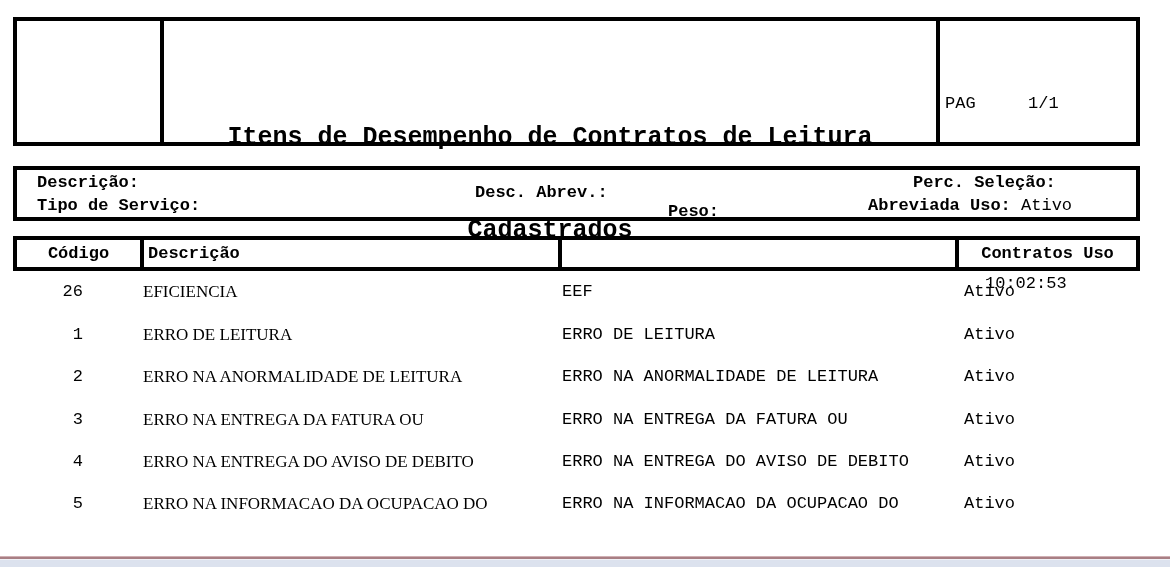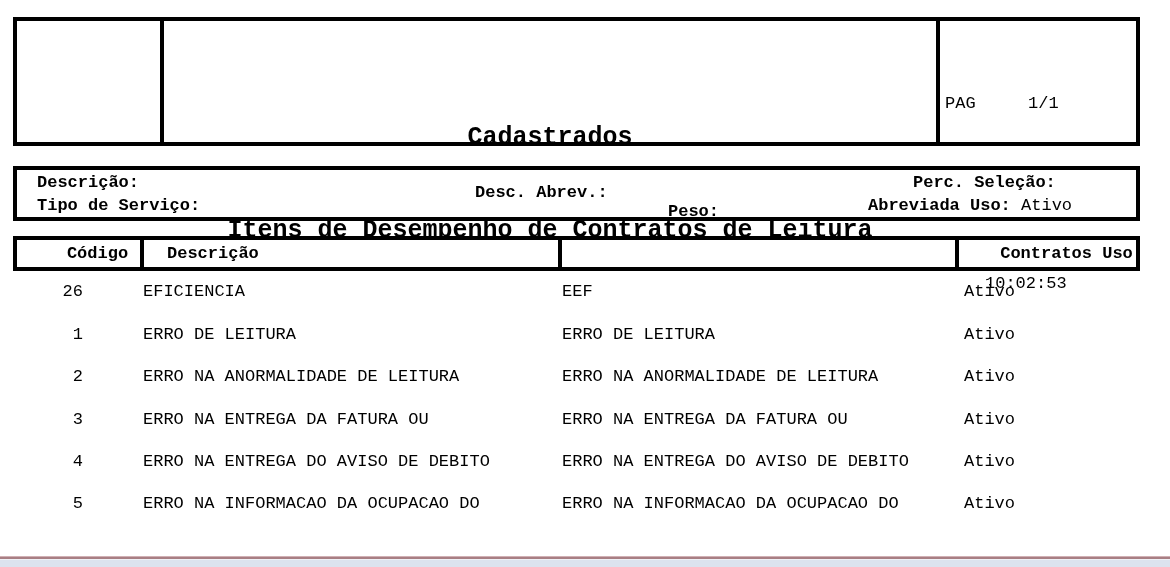--- a/index.html
+++ b/index.html
@@ -28,32 +28,32 @@
   .f-descricao { left:20px;  top:3px;  }
   .f-abrev     { left:458px; top:13px;  }
   .f-perc      { left:896px; top:3px;  }
   .f-tipo      { left:20px;  top:26px; }
   .f-peso      { left:651px; top:32px; }
   .f-indic     { left:851px; top:26px; }
   .f-value { font-weight:normal; }
 
   
   .thead { left:13px; top:236px; width:1127px; height:35px; font-size:17px; font-weight:bold; }
-  .thead .cell { position:absolute; top:0; height:21px; line-height:27px; white-space:pre;margin-left:19px; }
+  .thead .cell { position:absolute; top:0; height:21px; line-height:27px; white-space:pre; }
   .h-cod   { left:0px;   width:123px; text-align:center; }
   .h-desc  { left:131px;text-align:center; }
   .h-abrev { left:550px; }
   .h-ind   { left:942px; width:177px; text-align:center; }
   .hdiv1 { left:123px; } .hdiv2 { left:541px; } .hdiv3 { left:938px; }
 
   
   .trow { position:absolute; left:9px; width:1127px; height:20px; font-size:17px; line-height:20px; white-space:pre; }
   .trow .cell { position:absolute; top:0; }
   .c-cod   { left:0px;   width:74px; text-align:right; }
-  .c-desc  { left:134px; }
+  .c-desc  { left:134px;font-family:Liberation Serif, serif; }
   .c-abrev { left:553px; }
   .c-ind   { left:955px; }
   .r0 { top:282px; } .r1 { top:325px; } .r2 { top:367px; }
   .r3 { top:410px; } .r4 { top:452px; } .r5 { top:494px; }
 
   
   .edge-soft  { position:absolute; left:0; top:556px; width:1170px; height:1px; background:#d0b0b4; }
   .edge-line  { position:absolute; left:0; top:557px; width:1170px; height:2px; background:#a87f84; }
   .edge-gap   { position:absolute; left:0; top:559px; width:1170px; height:1px; background:#eef1f6; }
   .edge-strip { position:absolute; left:0; top:560px; width:1170px; height:7px; background:#dce2ee; }
@@ -61,22 +61,22 @@
 </head>
 <body>
 
 <div class="page">
 
   <div class="box hdr">
     <div class="vdiv logo-div"></div>
     <div class="vdiv pag-div"></div>
 
     <div class="title-block">
+      <div>Itens de Desempenho de Contratos de Leitura</div>
       <div>Cadastrados</div>
-      <div>Itens de Desempenho de Contratos de Leitura</div>
     </div>
 
     <div class="pag-block">
       <div class="pag-line1"><span>PAG</span><span class="pag-value">1/1</span></div>
       <div class="pag-date">15/05/2020</div>
       <div class="pag-time">10:02:53</div>
     </div>
   </div>
 
   <div class="box filters">

